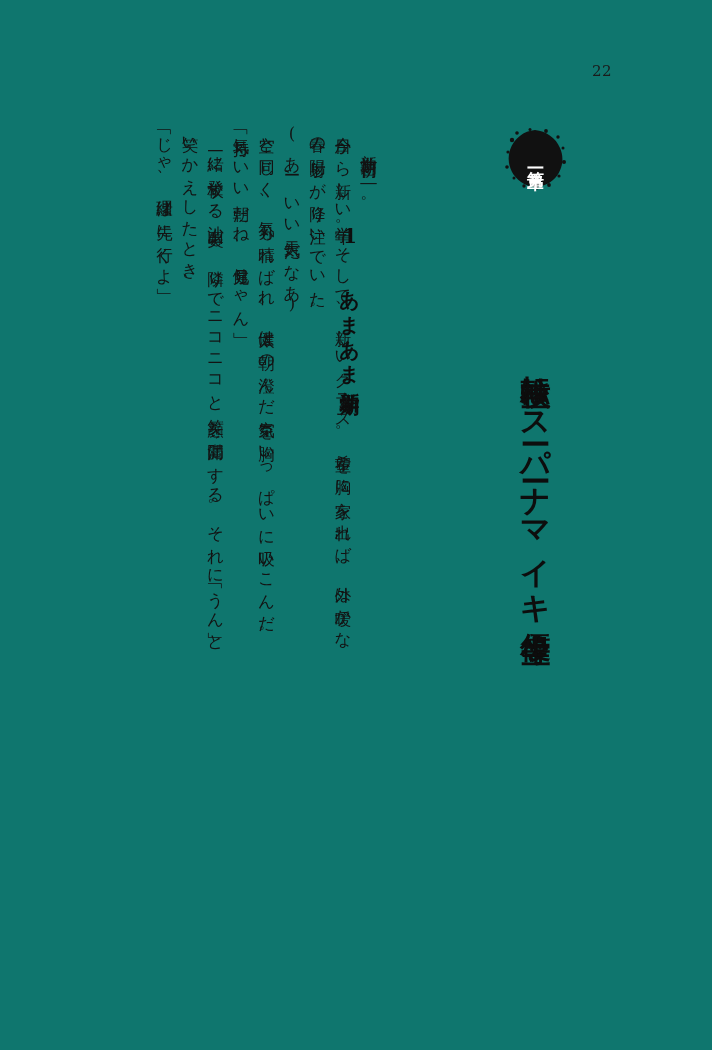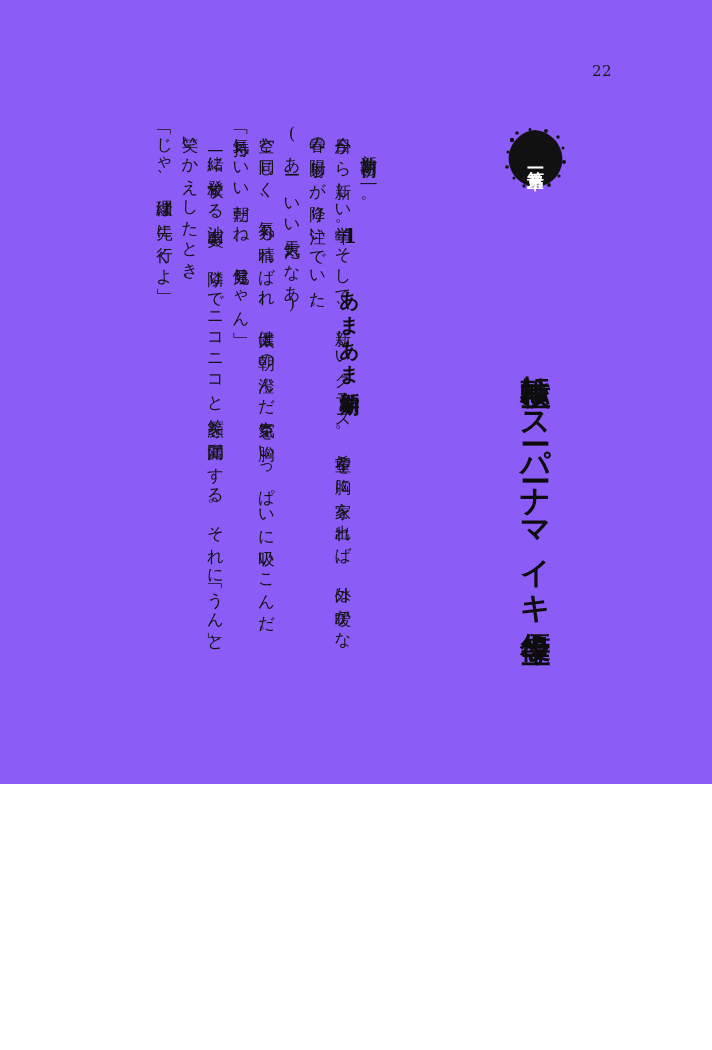--- a/index.html
+++ b/index.html
@@ -7,22 +7,22 @@
     padding: 0;
     background: #ffffff;
   }
   body {
     font-family: "DejaVu Serif", serif;
     color: #111111;
   }
   .page {
     position: relative;
     width: 712px;
-    height: 784px;
-    background: #8b5cf6;
+    height: 1050px;
+    background: #0f766e;
     overflow: hidden;
   }
 
   
   .page-number {
     position: absolute;
     top: 62px;
     right: 100px;
     font-size: 15px;
     font-family: "DejaVu Serif", serif;

